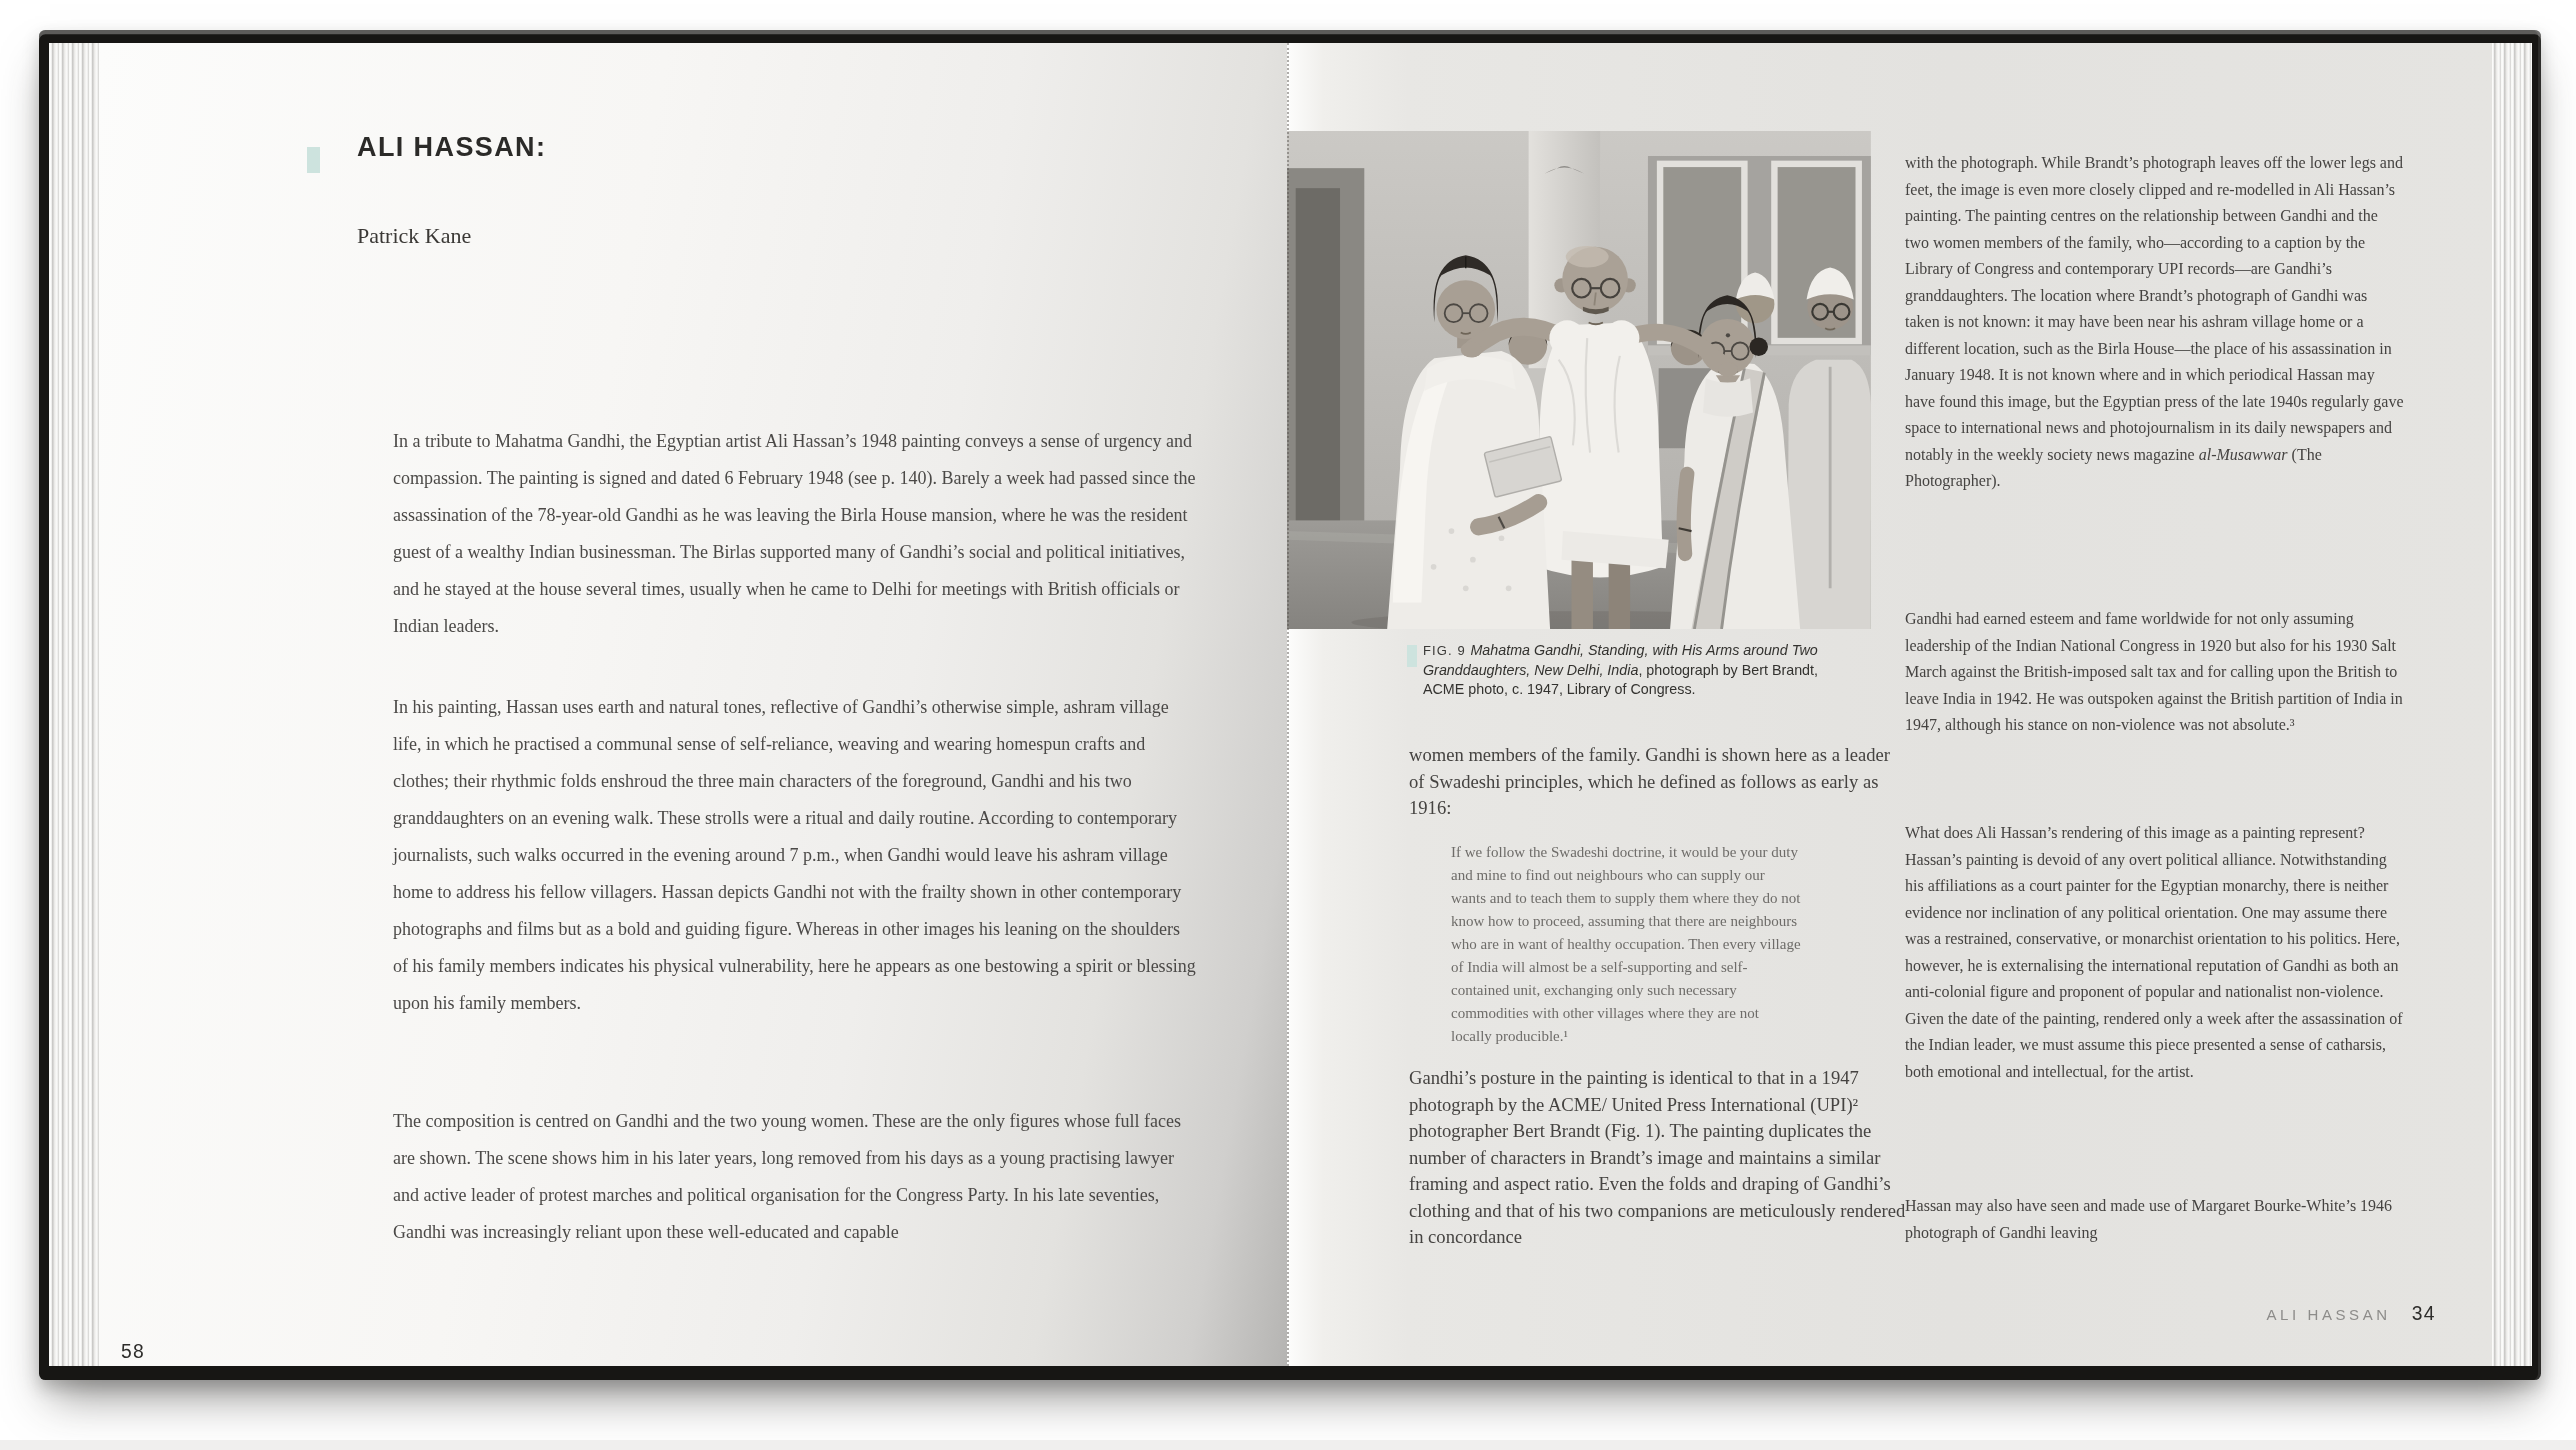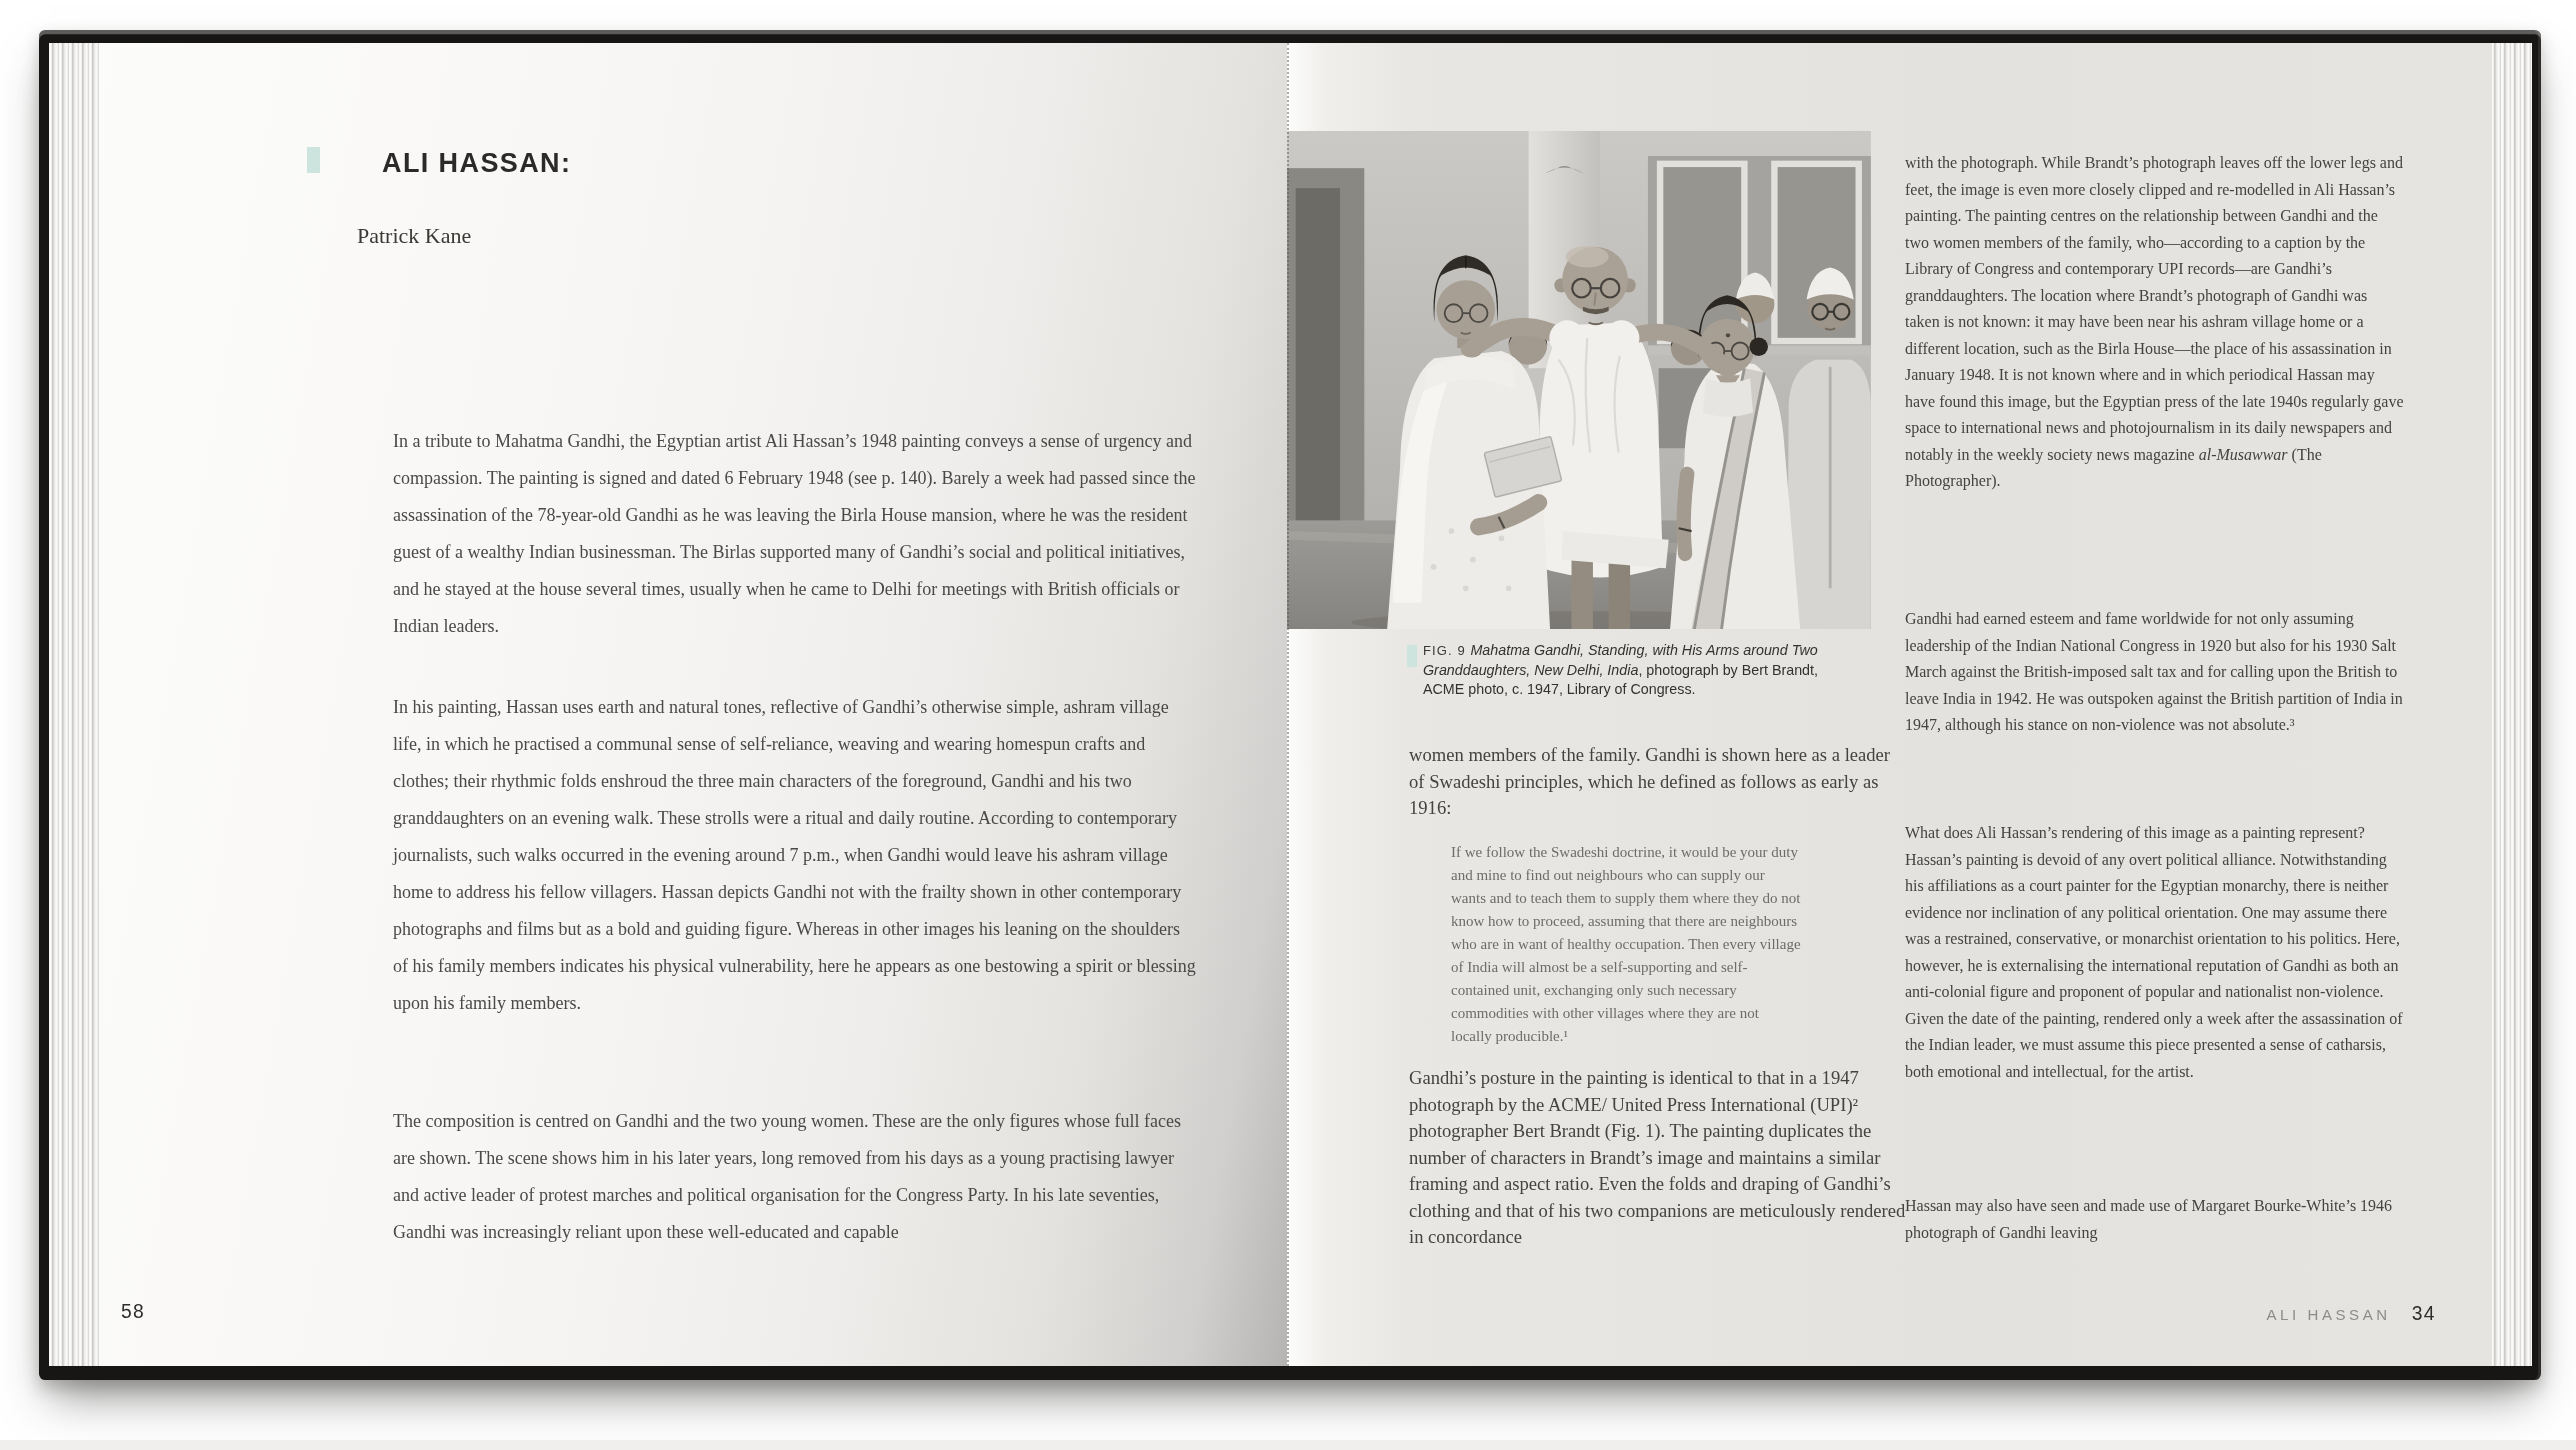--- a/index.html
+++ b/index.html
@@ -24,29 +24,29 @@
         background:linear-gradient(100deg,#fcfcfb 0%,#f7f6f4 40%,#efeeec 65%,#e3e2df 82%,#d0cfcd 93%,#b5b4b2 100%);}
   .page-right{left:1248px;width:1205px;
         background:linear-gradient(90deg,#fdfdfc 0%,#f0efec 3%,#e8e7e4 10%,#e3e2df 55%,#e5e4e1 100%);}
   .gutter-seam{position:absolute;left:1248px;top:13px;bottom:14.3px;width:0;
         border-left:2.1px dotted rgba(80,76,72,.45);z-index:6;}
   .table-band{position:absolute;left:0;right:0;bottom:0;height:11.4px;background:#f0efee;}
 
   
   .marker{position:absolute;background:#cde3de;}
   .title-marker{left:208px;top:104px;width:13px;height:26px;}
-  .title{position:absolute;left:258px;top:100px;width:951px;
+  .title{position:absolute;left:258px;top:84px;width:951px;
         font-family:"Liberation Sans", sans-serif;font-size:27px;line-height:41px;
-        letter-spacing:1.4px;color:#2b2a28;font-weight:600;margin-left:25px;}
+        letter-spacing:1.4px;color:#2b2a28;font-weight:600;}
   .byline{position:absolute;left:258px;top:180px;font-size:22px;color:#3b3936;}
   .lp-para{position:absolute;left:258px;width:804px;font-size:18px;line-height:37px;color:#4b4947;margin-left:36px;}
   .lp-p1{top:380px;}
   .lp-p2{top:646px;}
   .lp-p3{top:1060px;}
-  .folio{position:absolute;font-family:"Liberation Sans", sans-serif;font-size:19.3px;color:#2e2d2b;letter-spacing:1.4px;}
+  .folio{position:absolute;font-family:"Liberation Sans", sans-serif;font-size:19.3px;color:#2e2d2b;letter-spacing:1.4px;margin-top:40px;}
   .folio-left{left:22px;top:1258px;}
 
   
   .photo{position:absolute;left:0;top:88px;width:584px;height:498px;display:block;}
   .caption-marker{left:120px;top:602px;width:10px;height:22px;}
   .caption{position:absolute;left:136px;top:598px;width:429px;
         font-family:"Liberation Sans", sans-serif;font-size:14.3px;line-height:19.7px;color:#33322f;}
   .mid-para{position:absolute;left:122px;width:500px;font-size:18.6px;line-height:26.5px;color:#454341;}
   .mid-intro{top:699px;}
   .mid-after{top:1022px;}

